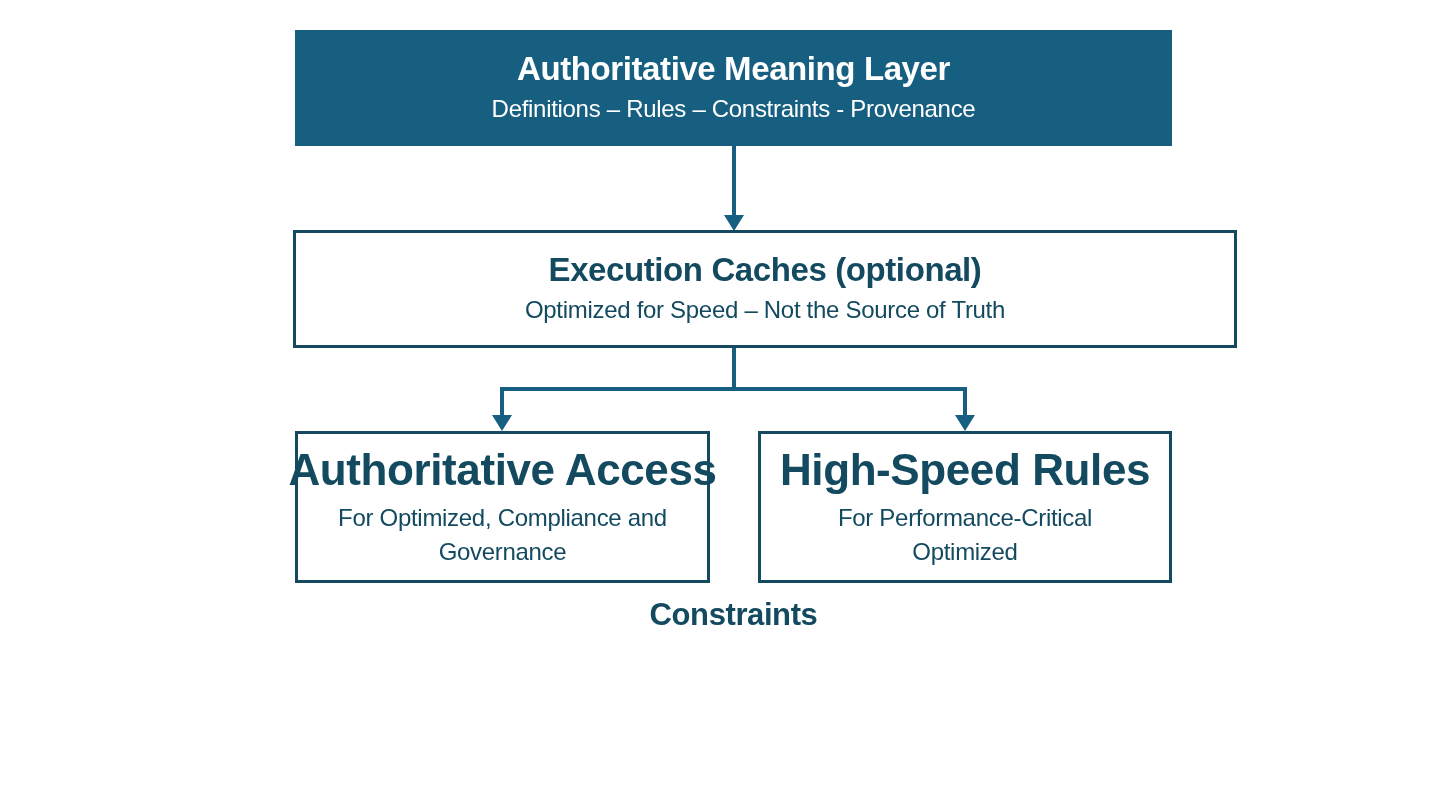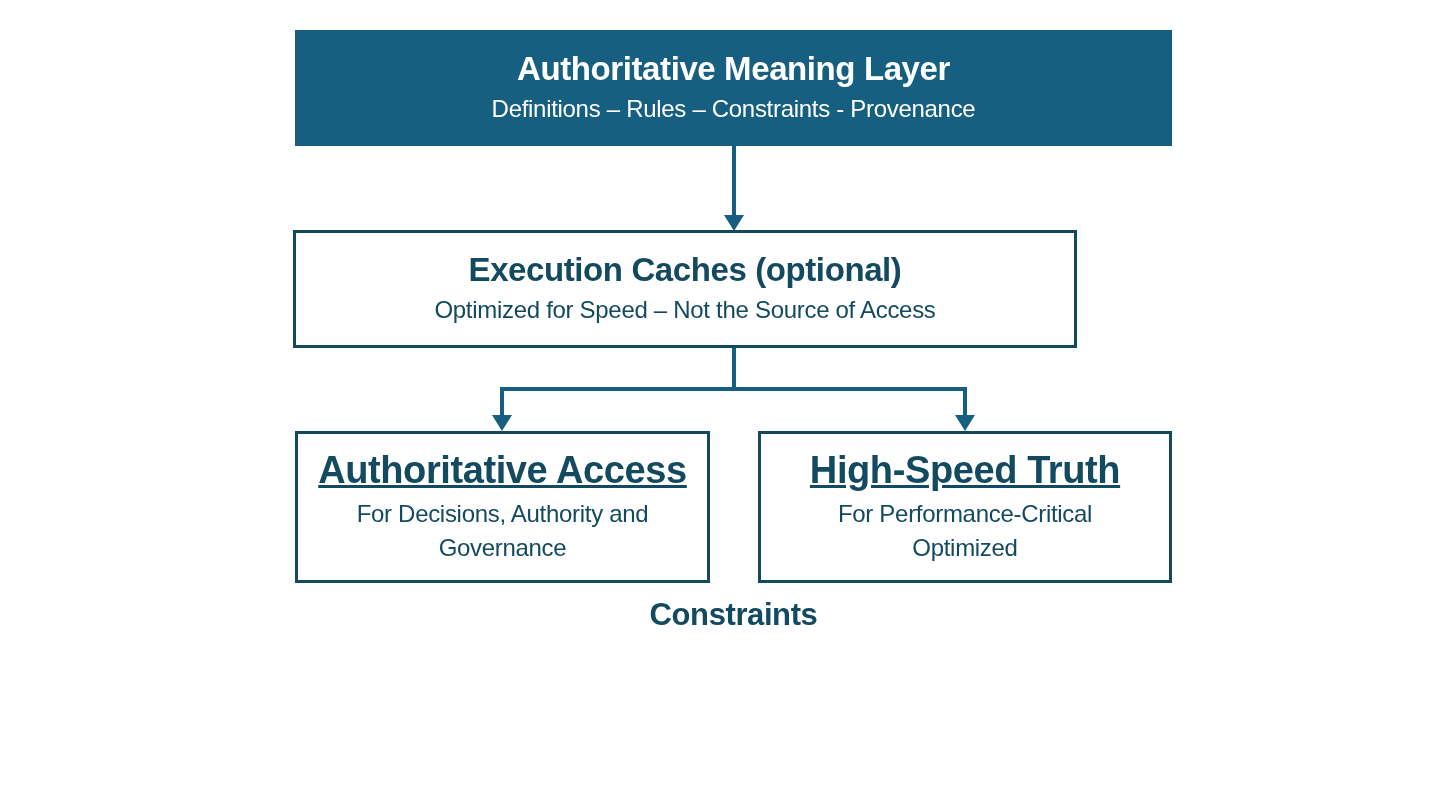--- a/index.html
+++ b/index.html
@@ -53,24 +53,24 @@
     letter-spacing: -0.4px;
     white-space: nowrap;
   }
   .box-subtitle {
     font-size: 24px;
     line-height: 34px;
     margin-top: 5px;
     letter-spacing: -0.3px;
   }
   .box-meaning { left: 295px; top: 30px;  width: 877px; height: 116px; }
-  .box-caches  { left: 293px; top: 230px; width: 784px; height: 118px; }
+  .box-caches  { left: 293px; top: 230px; width: 944px; height: 118px; }
   .box-auth    { left: 295px; top: 431px; width: 415px; height: 152px; }
   .box-speed   { left: 758px; top: 431px; width: 414px; height: 152px; }
-  .box-auth .box-title, .box-speed .box-title { font-size: 38px; text-decoration: underline; }
+  .box-auth .box-title, .box-speed .box-title { font-size: 44px; }
   .sub-narrow { max-width: 330px; }
 
   .applications-label {
     position: absolute;
     left: 295px; top: 597px; width: 877px;
     text-align: center;
     font-weight: 700;
     font-size: 31px;
     letter-spacing: -0.4px;
     color: var(--dark, #134A60);
@@ -104,29 +104,29 @@
     </g>
   </svg>
 
   <div class="box box-filled box-meaning">
     <div class="box-title">Authoritative Meaning Layer</div>
     <div class="box-subtitle">Definitions – Rules – Constraints - Provenance</div>
   </div>
 
   <div class="box box-outline box-caches">
     <div class="box-title">Execution Caches (optional)</div>
-    <div class="box-subtitle">Optimized for Speed – Not the Source of Access</div>
+    <div class="box-subtitle">Optimized for Speed – Not the Source of Truth</div>
   </div>
 
   <div class="box box-outline box-auth">
     <div class="box-title">Authoritative Access</div>
-    <div class="box-subtitle sub-narrow">For Decisions, Authority and Governance</div>
+    <div class="box-subtitle sub-narrow">For Optimized, Compliance and Governance</div>
   </div>
 
   <div class="box box-outline box-speed">
-    <div class="box-title">High-Speed Truth</div>
+    <div class="box-title">High-Speed Rules</div>
     <div class="box-subtitle sub-narrow">For Performance-Critical Optimized</div>
   </div>
 
   <div class="applications-label">Constraints</div>
 
 
 </div>
 
 </body></html>

